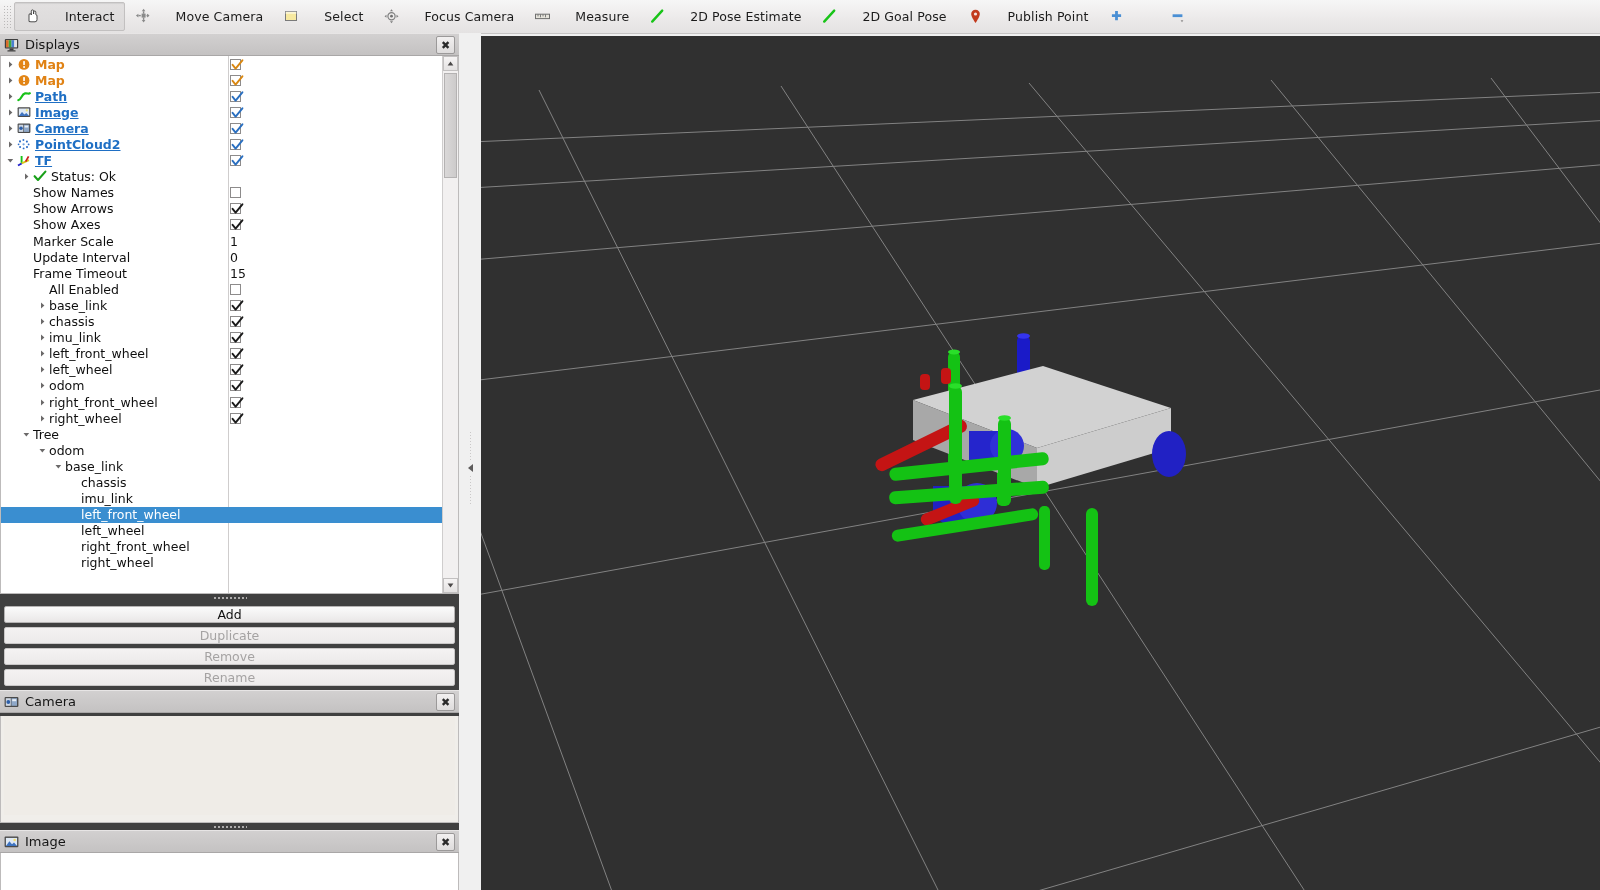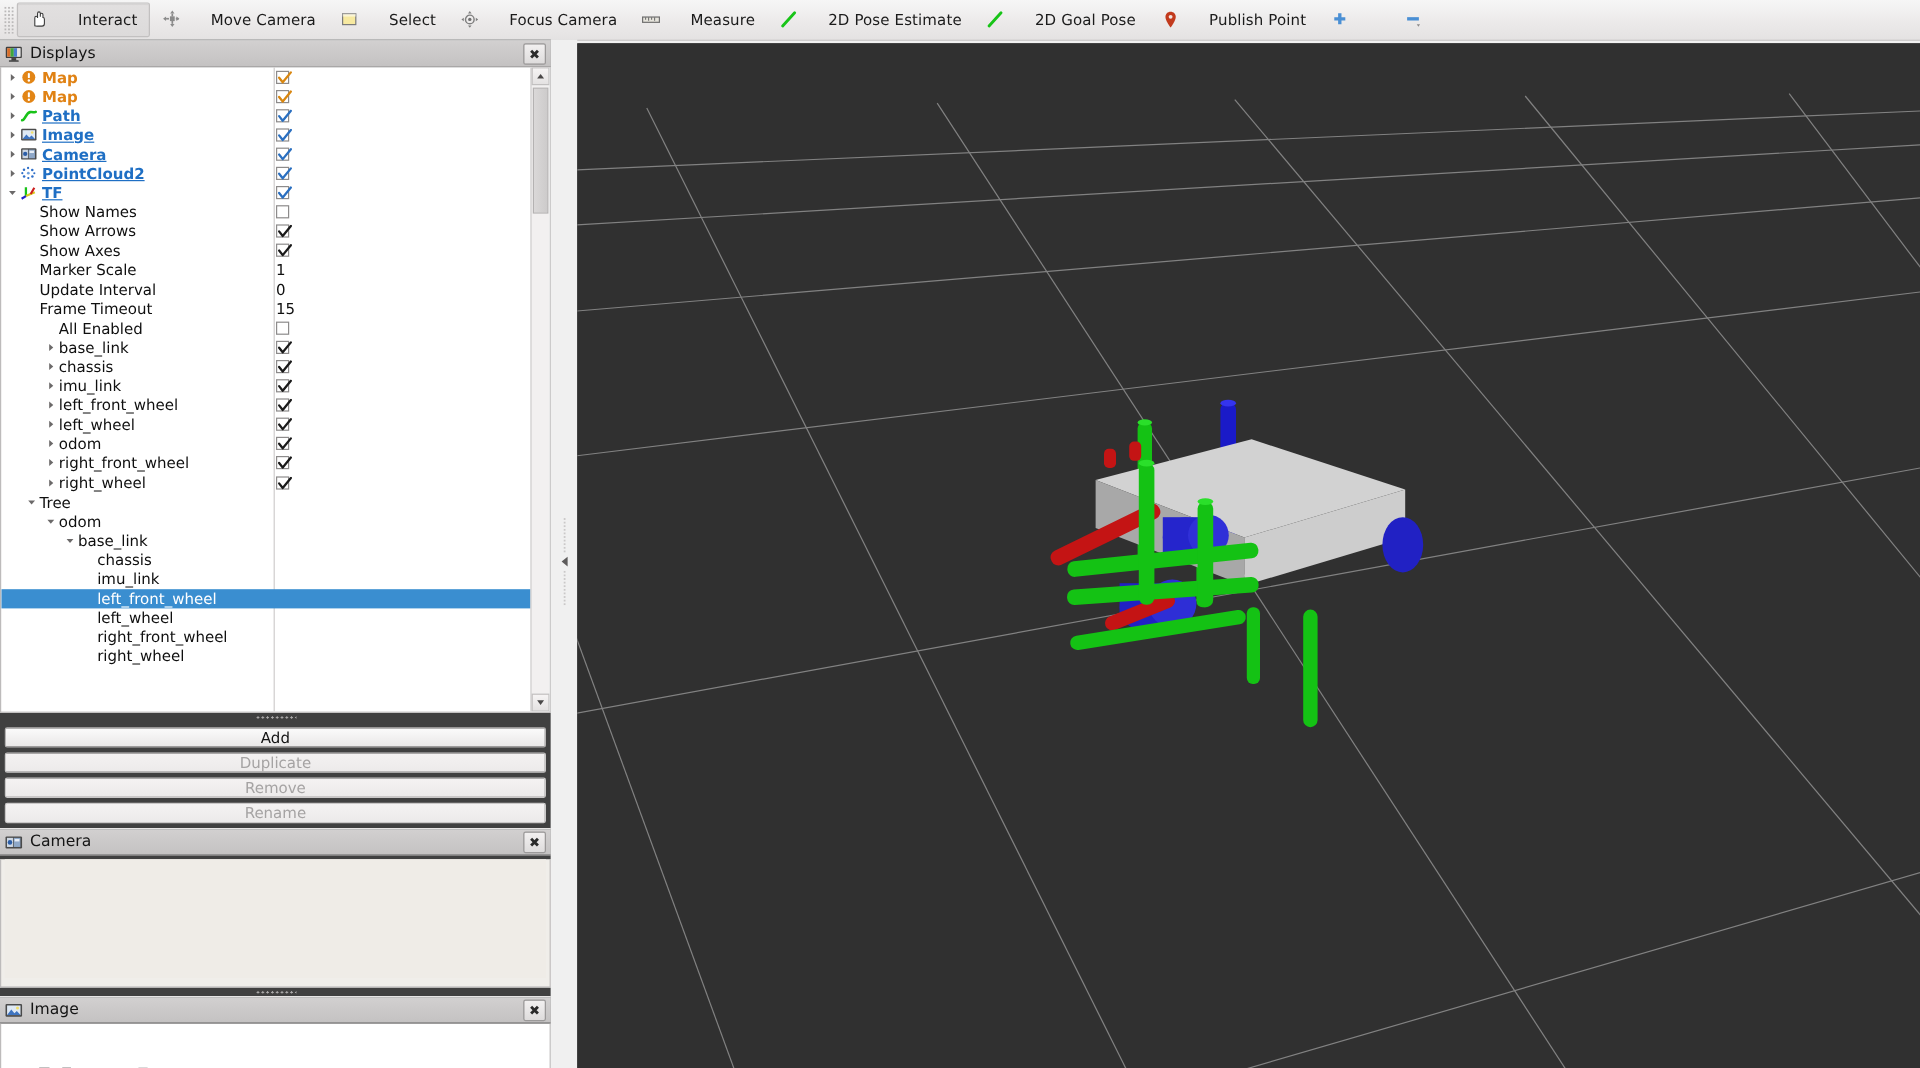--- a/index.html
+++ b/index.html
@@ -398,20 +398,32 @@
             <div class="vcell">
               <span class="cb">
                 <svg width="13" height="13" viewBox="0 0 13 13">
                   <path d="M1.6 5.8 L4.6 9.6 L11.4 1.3" fill="none" stroke="#2a6fc0" stroke-width="1.9" stroke-linecap="round" stroke-linejoin="round"></path>
                 </svg>
               </span>
             </div>
           </div>
           <div class="row">
             <div style="width: 21px; flex: 0 0 auto;"></div>
+            <div class="arrow">
+              <svg width="9" height="9" viewBox="0 0 9 9">
+                <path d="M3 1.6 L6.4 4.5 L3 7.4 Z" fill="#6b6969"></path>
+              </svg>
+            </div>
+            <svg class="ricon" viewBox="0 0 14 13">
+              <path d="M1.6 6.2 L5 10 L12.4 1.6" fill="none" stroke="#19a019" stroke-width="2.1" stroke-linecap="round" stroke-linejoin="round"></path>
+            </svg>
+            <span class="label">Status: Ok</span>
+          </div>
+          <div class="row">
+            <div style="width: 21px; flex: 0 0 auto;"></div>
             <div class="arrow"></div>
             <span class="label">Show Names</span>
             <div class="vcell">
               <span class="cb"></span>
             </div>
           </div>
           <div class="row">
             <div style="width: 21px; flex: 0 0 auto;"></div>
             <div class="arrow"></div>
             <span class="label">Show Arrows</span>

